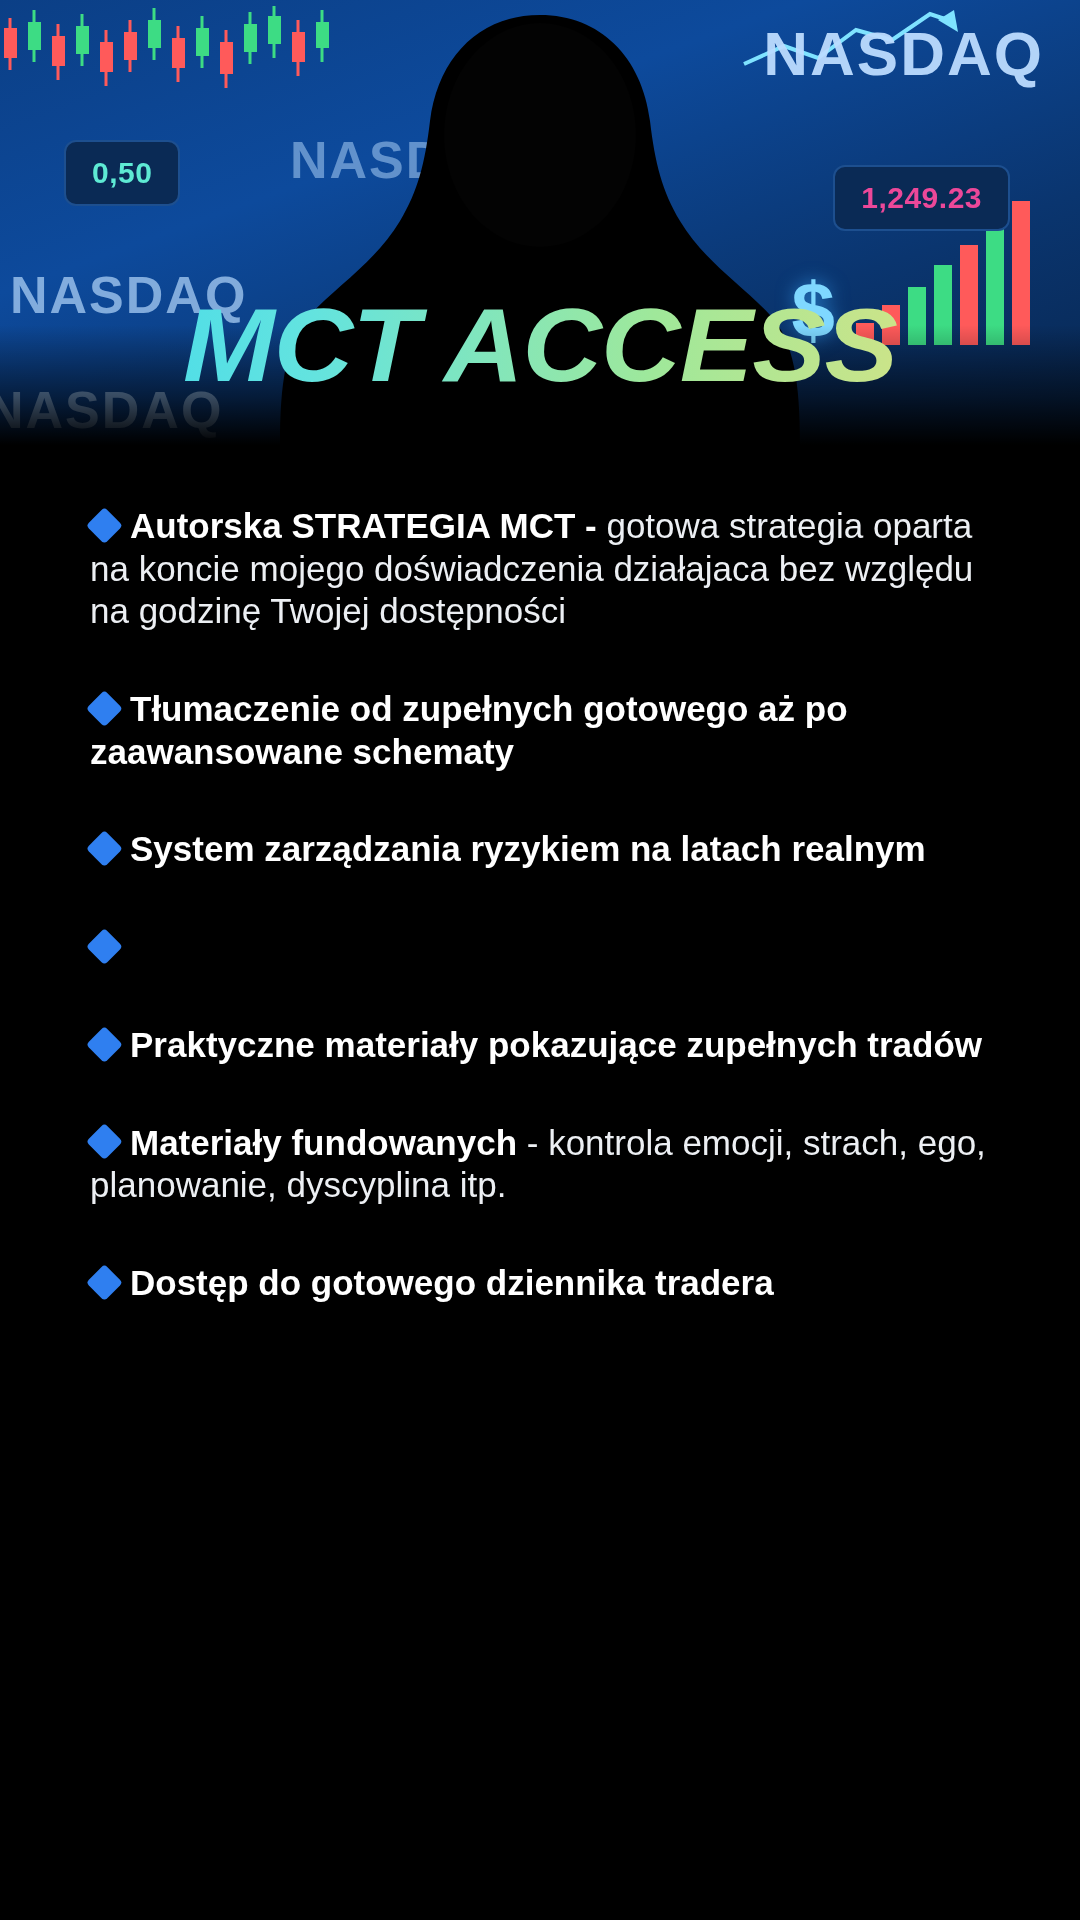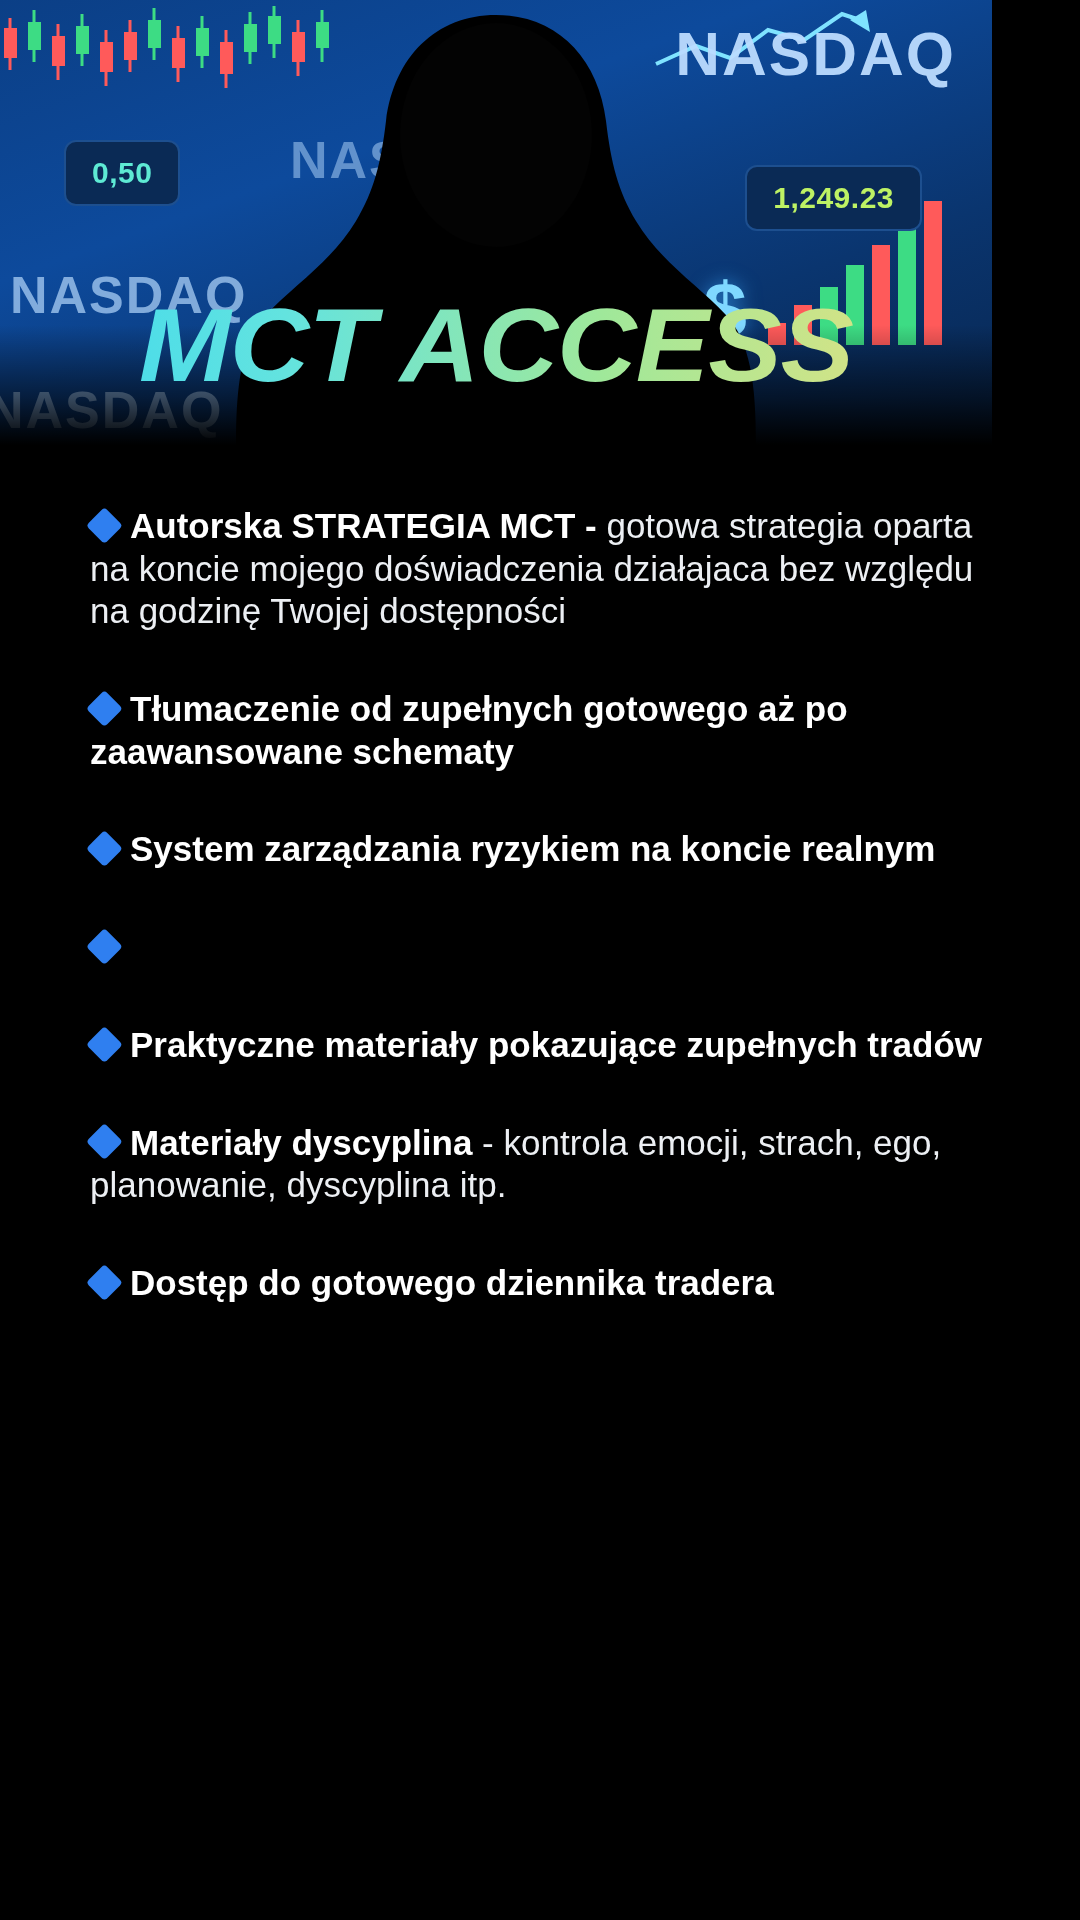--- a/index.html
+++ b/index.html
@@ -12,21 +12,21 @@
     height: 1920px;
     overflow: hidden;
     font-family: "Liberation Sans", sans-serif;
     color: #ffffff;
     position: relative;
   }
 
   
   .hero {
     position: relative;
-    width: 992px;
+    width: 1080px;
     height: 445px;
     overflow: hidden;
     background: linear-gradient(160deg, #0b3f86 0%, #0d4a9c 35%, #0a356f 70%, #08264f 100%);
   }
   .hero::after {
     content: "";
     position: absolute;
     left: 0; right: 0; bottom: 0;
     height: 120px;
     background: linear-gradient(to bottom, rgba(0,0,0,0) 0%, rgba(0,0,0,0.55) 60%, #000 100%);
@@ -51,21 +51,21 @@
     background: #0a2a55;
     border: 2px solid #1d4f8f;
     border-radius: 12px;
     color: #5eead4;
     font-size: 30px;
     font-weight: 600;
     padding: 14px 26px;
     letter-spacing: 0.5px;
   }
   .price-chip.c1 { top: 140px; left: 64px; }
-  .price-chip.c2 { top: 165px; right: 70px; color: #bef264; }
+  .price-chip.c2 { top: 165px; right: 70px; color: #ec4899; }
 
   .dollar {
     position: absolute;
     right: 245px;
     top: 265px;
     font-size: 78px;
     font-weight: 800;
     color: #7fd8ff;
     text-shadow: 0 0 18px rgba(60,170,255,0.6);
   }
@@ -211,32 +211,32 @@
 
   <p class="benefit">
     <span class="diamond"></span><span class="b-strong">Autorska STRATEGIA MCT -</span><span class="b-rest"> gotowa strategia oparta na koncie mojego doświadczenia działajaca bez względu na godzinę Twojej dostępności</span>
   </p>
 
   <p class="benefit">
     <span class="diamond"></span><span class="b-strong">Tłumaczenie od zupełnych gotowego aż po zaawansowane schematy</span><span class="b-rest"></span>
   </p>
 
   <p class="benefit">
-    <span class="diamond"></span><span class="b-strong">System zarządzania ryzykiem na koncie realnym</span><span class="b-rest"></span>
+    <span class="diamond"></span><span class="b-strong">System zarządzania ryzykiem na latach realnym</span><span class="b-rest"></span>
   </p>
 
   <p class="benefit">
     <span class="diamond"></span><span class="b-rest"></span>
   </p>
 
   <p class="benefit">
     <span class="diamond"></span><span class="b-strong">Praktyczne materiały pokazujące zupełnych tradów</span><span class="b-rest"></span>
   </p>
 
   <p class="benefit">
-    <span class="diamond"></span><span class="b-strong">Materiały dyscyplina</span><span class="b-rest"> - kontrola emocji, strach, ego, planowanie, dyscyplina itp.</span>
+    <span class="diamond"></span><span class="b-strong">Materiały fundowanych</span><span class="b-rest"> - kontrola emocji, strach, ego, planowanie, dyscyplina itp.</span>
   </p>
 
   <p class="benefit">
     <span class="diamond"></span><span class="b-strong">Dostęp do gotowego dziennika tradera</span><span class="b-rest"></span>
   </p>
 
 </div>
 
 </body></html>

